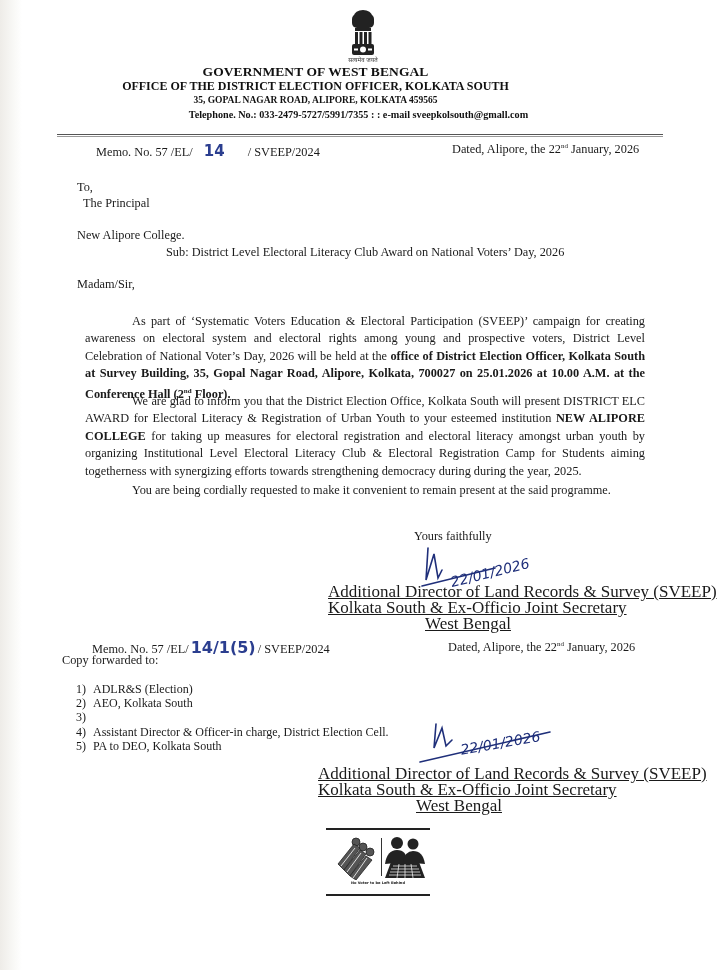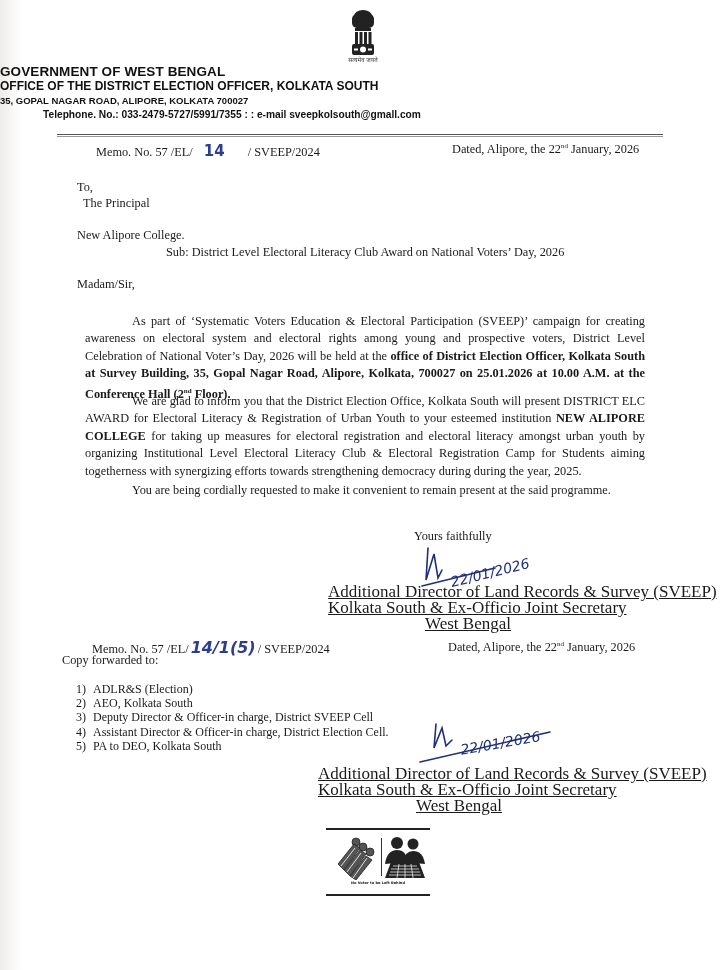--- a/index.html
+++ b/index.html
@@ -7,22 +7,22 @@
     width: 720px; height: 970px; background: #ffffff; position: relative; overflow: hidden;
     font-family: "Liberation Serif", "DejaVu Serif", serif; color: #1a1a1a;
   }
   .page-shade {
     position: absolute; left: 0; top: 0; width: 22px; height: 970px;
     background: linear-gradient(to right, #eeece8, #fafaf8 70%, #ffffff);
   }
   .emblem { position: absolute; left: 343px; top: 8px; width: 40px; height: 52px; }
   .emblem-motto { position: absolute; left: 340px; top: 56px; width: 46px; text-align: center;
     font-size: 6px; font-family: "DejaVu Sans", sans-serif; color: #333; }
-  .hdr { position: absolute; left: 0; width: 631px; text-align: left;
-    font-family: Liberation Sans, sans-serif; font-weight: bold; color: #111; }
+  .hdr { position: absolute; left: 0; width: 631px; text-align: center;
+    font-family: Liberation Serif, serif; font-weight: bold; color: #111; }
   .hdr-gov { top: 64px; font-size: 13.5px; letter-spacing: 0.1px; }
   .hdr-office { top: 79px; font-size: 12px; }
   .hdr-addr { top: 95px; font-size: 9.5px; }
   .hdr-tel { top: 109px; font-size: 10.2px; font-weight: bold; margin-left: 43px; }
   .rule { position: absolute; left: 57px; top: 134px; width: 606px; height: 1px; background: #555; }
   .rule2 { position: absolute; left: 57px; top: 136px; width: 606px; height: 1px; background: #999; }
 
   .t { position: absolute; font-size: 12.3px; white-space: nowrap; }
   .hand { font-family: "DejaVu Sans", sans-serif; color: #2b3e8f; font-size: 15px; font-weight: bold; }
   sup { font-size: 7px; vertical-align: 5px; }
@@ -63,21 +63,21 @@
   <g fill="#fff">
     <circle cx="20" cy="41.5" r="3"></circle>
     <rect x="11" y="40.5" width="4" height="2"></rect>
     <rect x="25" y="40.5" width="4" height="2"></rect>
   </g>
 </svg>
 <div class="emblem-motto">सत्यमेव जयते</div>
 
 <div class="hdr hdr-gov">GOVERNMENT OF WEST BENGAL</div>
 <div class="hdr hdr-office">OFFICE OF THE DISTRICT ELECTION OFFICER, KOLKATA SOUTH</div>
-<div class="hdr hdr-addr">35, GOPAL NAGAR ROAD, ALIPORE, KOLKATA 700027</div>
+<div class="hdr hdr-addr">35, GOPAL NAGAR ROAD, ALIPORE, KOLKATA 459565</div>
 <div class="hdr hdr-tel">
   <span>Telephone. No.:</span>
   <span>033-2479-5727/5991/7355</span>
   <span>: : e-mail</span>
   <span>sveepkolsouth@gmall.com</span>
 </div>
 <div class="rule"></div>
 <div class="rule2"></div>
 
 <div class="t" style="left:96px; top:142px;">
@@ -114,39 +114,38 @@
     <text x="30" y="40" font-size="14" font-family="DejaVu Sans, sans-serif" fill="#1f2f7a" stroke="none" font-style="italic" transform="rotate(-14 60 35)">22/01/2026</text>
   </g>
 </svg>
 <div class="sig-block" style="left:328px; width:280px; top:584px;">
   <div>Additional Director of Land Records &amp; Survey (SVEEP)</div>
   <div>Kolkata South &amp; Ex-Officio Joint Secretary</div>
   <div>West Bengal</div>
 </div>
 
 <div class="t" style="left:92px; top:638px;">
-  <span>Memo. No. 57 /EL/</span><span class="hand" style="font-size:16px; margin:0 2px;font-style:italic;">14/1(5)</span><span>/ SVEEP/2024</span>
+  <span>Memo. No. 57 /EL/</span><span class="hand" style="font-size:16px; margin:0 2px;">14/1(5)</span><span>/ SVEEP/2024</span>
 </div>
 <div class="t" style="left:448px; top:640px;">
   <span>Dated, Alipore, the 22</span><sup>nd</sup><span> January, 2026</span>
 </div>
 <div class="t" style="left:62px; top:653px;">Copy forwarded to:</div>
 
 <div class="list">
   <div class="li">
       <span class="num">1)</span>
       <span>ADLR&amp;S (Election)</span>
     </div>
   <div class="li">
       <span class="num">2)</span>
       <span>AEO, Kolkata South</span>
     </div>
   <div class="li">
       <span class="num">3)</span>
-      <span>Deputy Director &amp; Officer-in charge, District SVEEP Cell</span>
     </div>
   <div class="li">
       <span class="num">4)</span>
       <span>Assistant Director &amp; Officer-in charge, District Election Cell.</span>
     </div>
   <div class="li">
       <span class="num">5)</span>
       <span>PA to DEO, Kolkata South</span>
     </div>
 </div>

